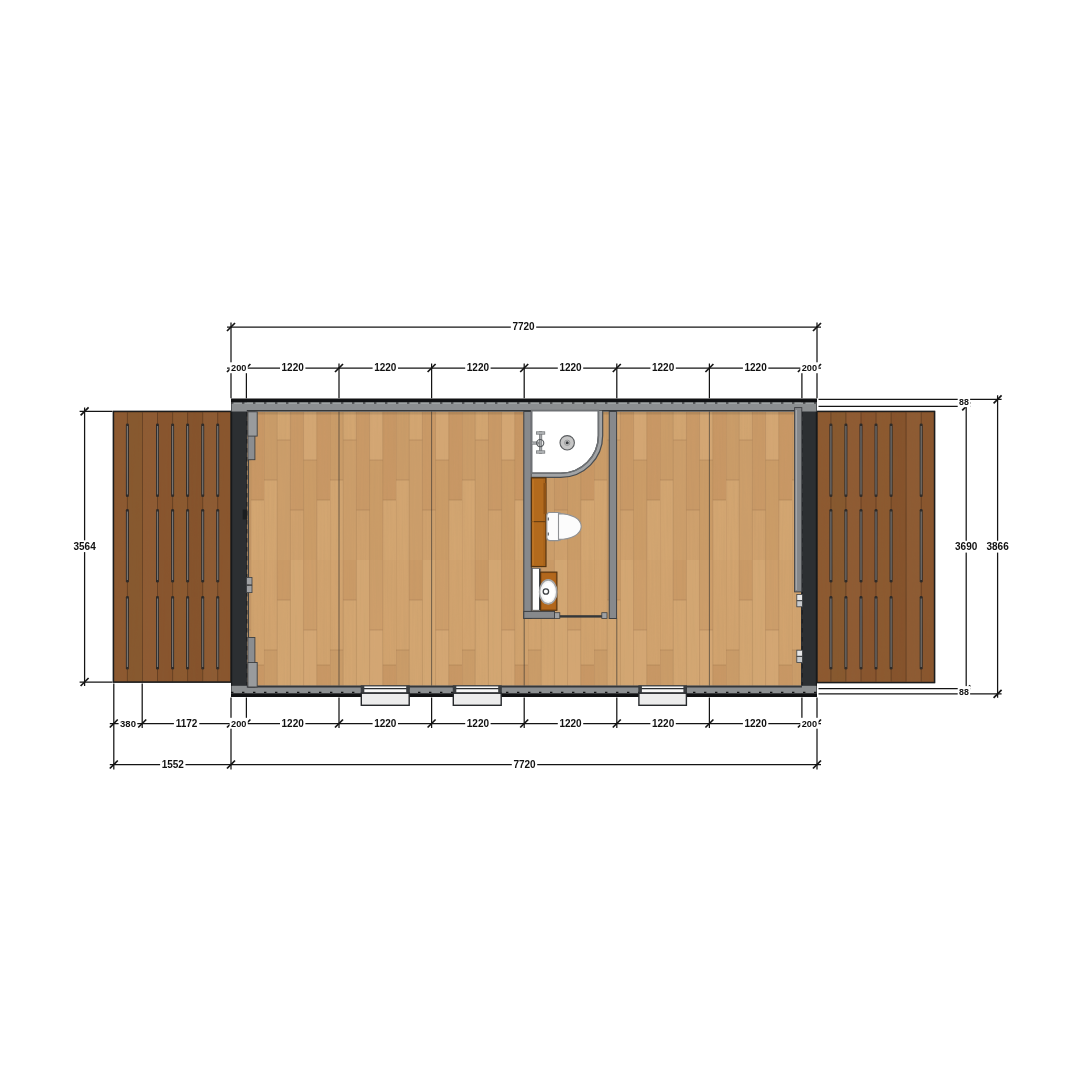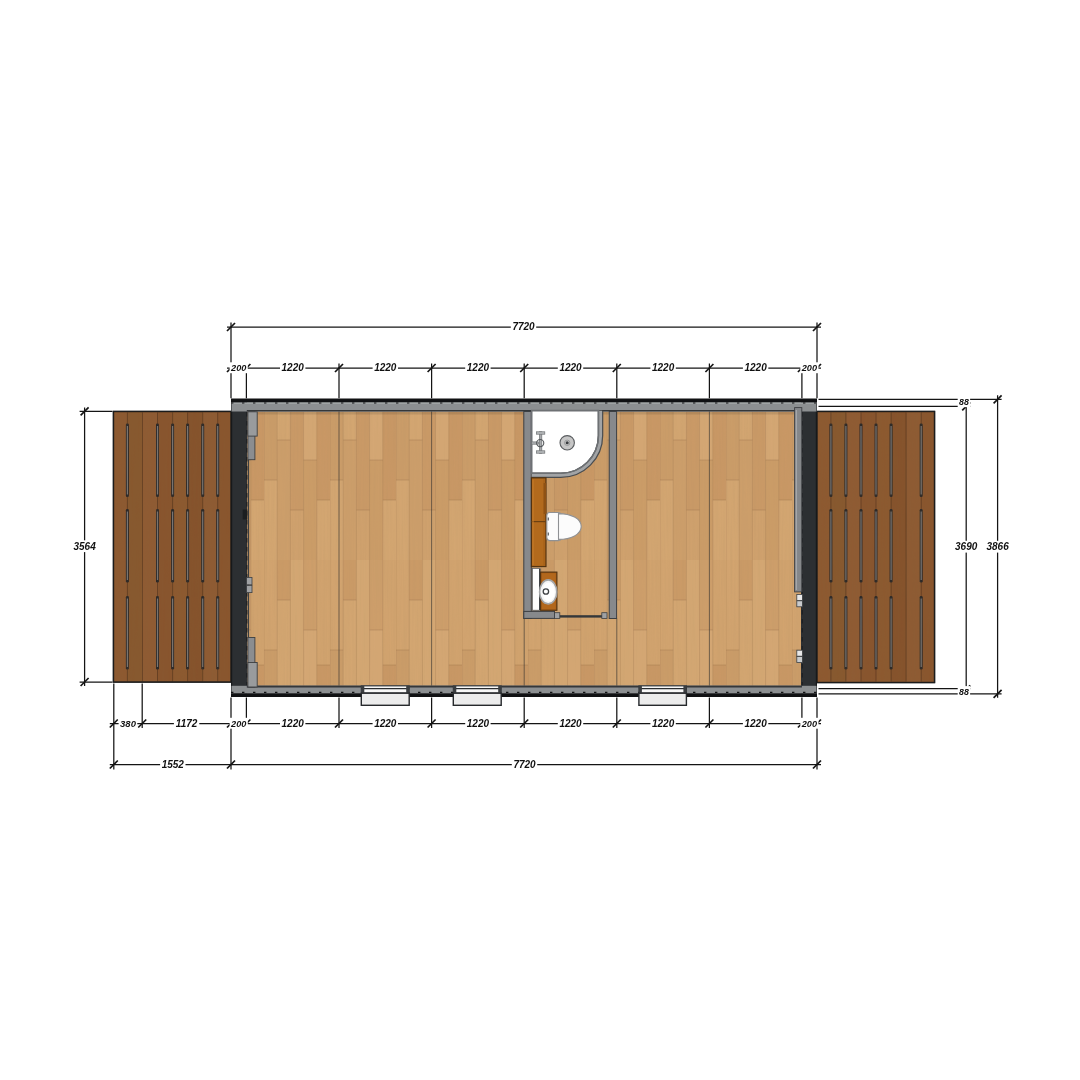--- a/index.html
+++ b/index.html
@@ -1,16 +1,16 @@
 <!DOCTYPE html>
 <html><head>
 <meta charset="utf-8">
 <style>
 html,body{margin:0;padding:0;background:#fff;}
-#plan{width:1080px;height:1080px;position:relative;font-style:italic;}
+#plan{width:1080px;height:1080px;position:relative;}
 text{font-family:"Liberation Sans",sans-serif;font-weight:bold;fill:#111;}
 </style>
 </head>
 <body>
 <div id="plan">
 <svg width="1080" height="1080" viewBox="0 0 1080 1080" xmlns="http://www.w3.org/2000/svg">
 <defs>
 <pattern id="wd" width="66" height="280" patternUnits="userSpaceOnUse">
 <rect width="66" height="280" fill="#cc9961"></rect>
 <rect x="0" width="13.2" height="90" fill="#cf9c63"></rect>

